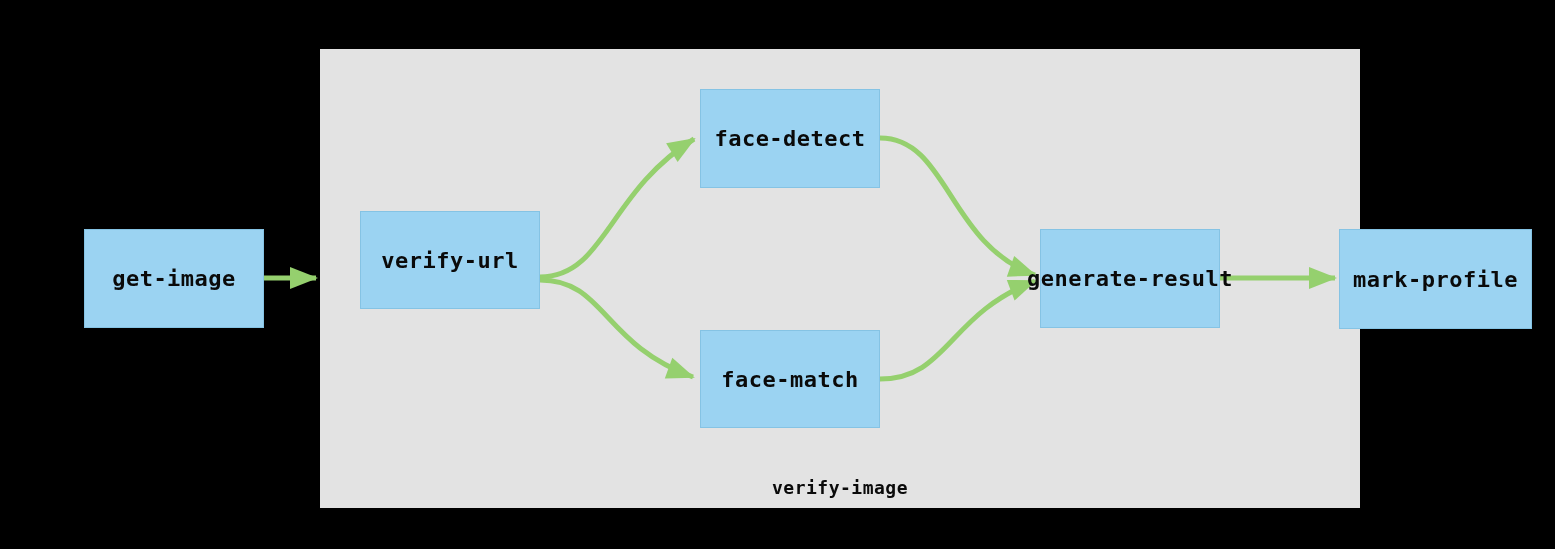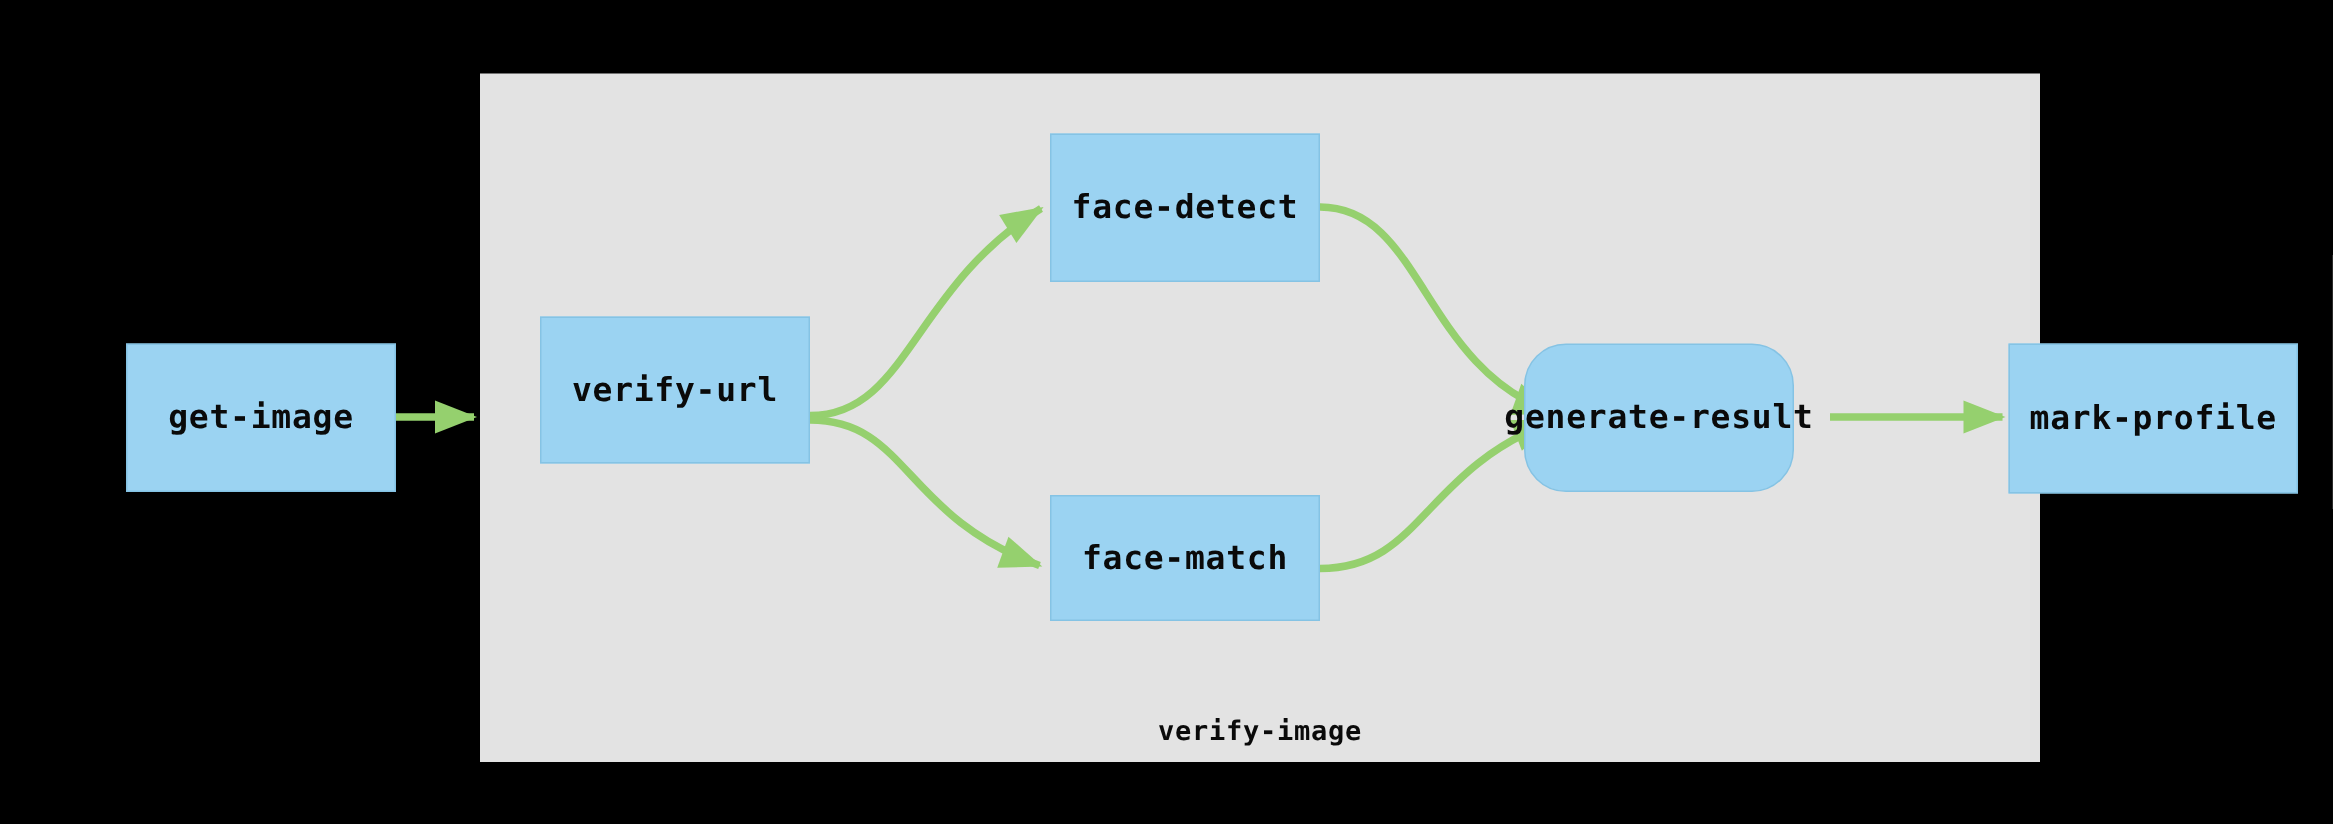--- a/index.html
+++ b/index.html
@@ -86,19 +86,19 @@
     <path class="edge" d="M 880 379 C 948 379 948 314 1035 281" marker-end="url(#ah)"></path>
     <path class="edge" d="M 1220 278 L 1335 278" marker-end="url(#ah)"></path>
   </svg>
 
   <div class="node" style="left:40px;  top:229px; width:180px; height:99px;margin-left:44px;">get-image</div>
 
   <div class="node" style="left:360px; top:211px; width:180px; height:98px;">verify-url</div>
 
   <div class="node" style="left:700px; top:89px;  width:180px; height:99px;">face-detect</div>
 
-  <div class="node" style="left:700px; top:330px; width:180px; height:84px;">face-match</div>
+  <div class="node" style="left:700px; top:330px; width:180px; height:98px;">face-match</div>
 
-  <div class="node" style="left:1016px;top:229px; width:180px; height:99px;border-radius:28px;">generate-result</div>
+  <div class="node" style="left:1040px;top:229px; width:180px; height:99px;">generate-result</div>
 
   <div class="node" style="left:1339px;top:229px; width:193px; height:100px;">mark-profile</div>
 
 </div>
 
 </body></html>

